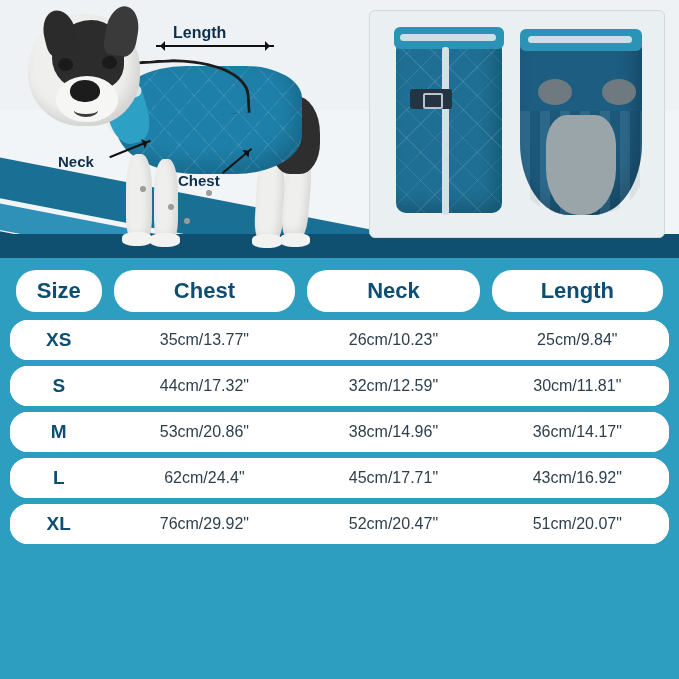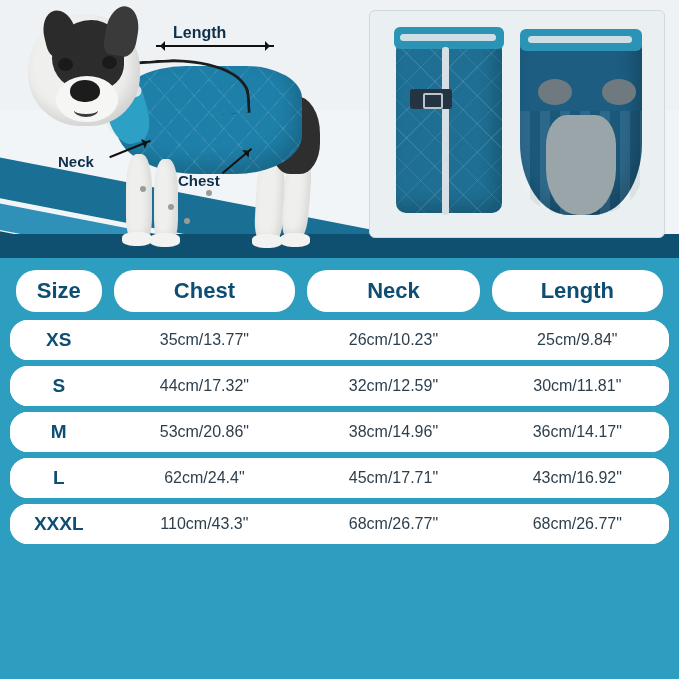--- a/index.html
+++ b/index.html
@@ -541,22 +541,22 @@
           <td class="body-cell cell">38cm/14.96"</td>
           <td class="body-cell last-cell cell">36cm/14.17"</td>
         </tr>
         <tr class="row-pill">
           <td class="body-cell first-cell cell cell-size">L</td>
           <td class="body-cell cell">62cm/24.4"</td>
           <td class="body-cell cell">45cm/17.71"</td>
           <td class="body-cell last-cell cell">43cm/16.92"</td>
         </tr>
         <tr class="row-pill">
-          <td class="body-cell first-cell cell cell-size">XXXL</td>
-          <td class="body-cell cell">110cm/43.3"</td>
-          <td class="body-cell cell">68cm/26.77"</td>
-          <td class="body-cell last-cell cell">68cm/26.77"</td>
+          <td class="body-cell first-cell cell cell-size">XL</td>
+          <td class="body-cell cell">76cm/29.92"</td>
+          <td class="body-cell cell">52cm/20.47"</td>
+          <td class="body-cell last-cell cell">51cm/20.07"</td>
         </tr>
       </tbody>
     </table>
   </div>
 
 </div>
 
 </body></html>

